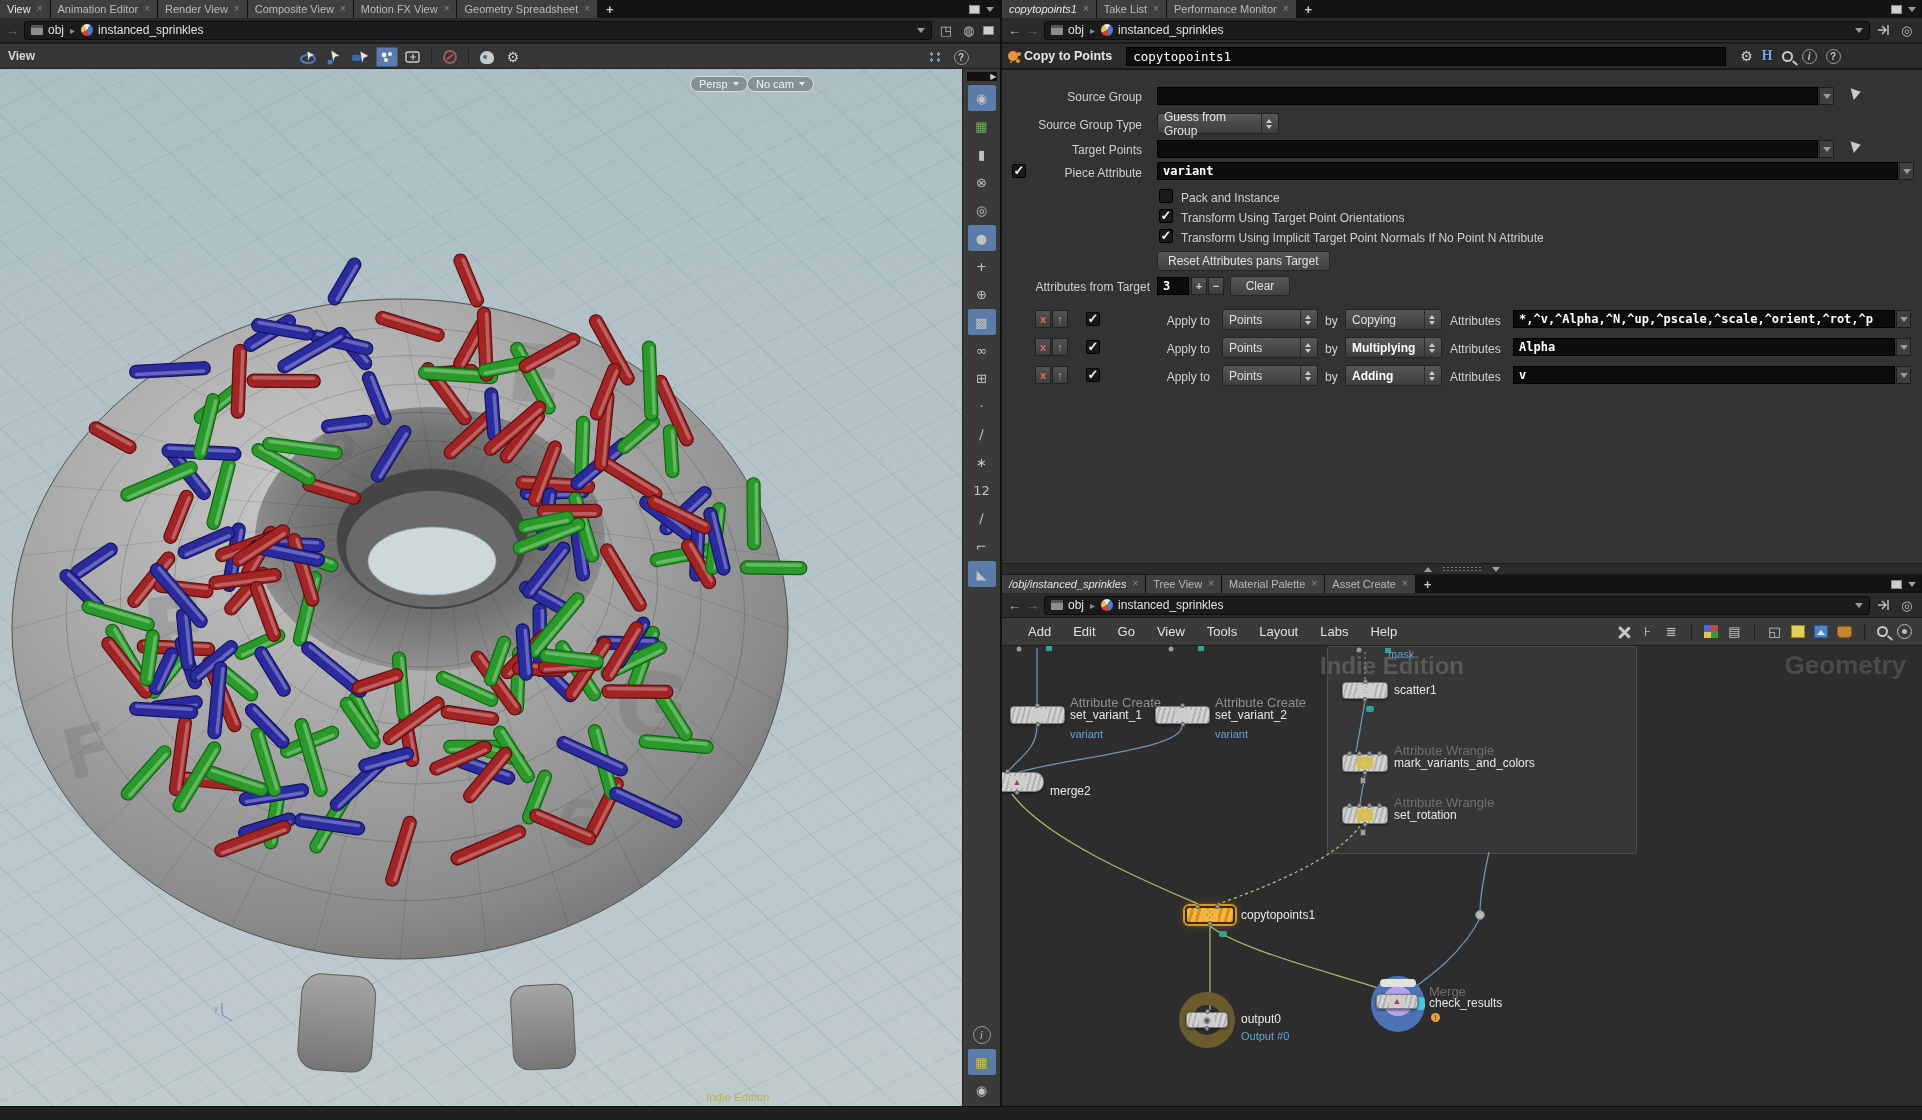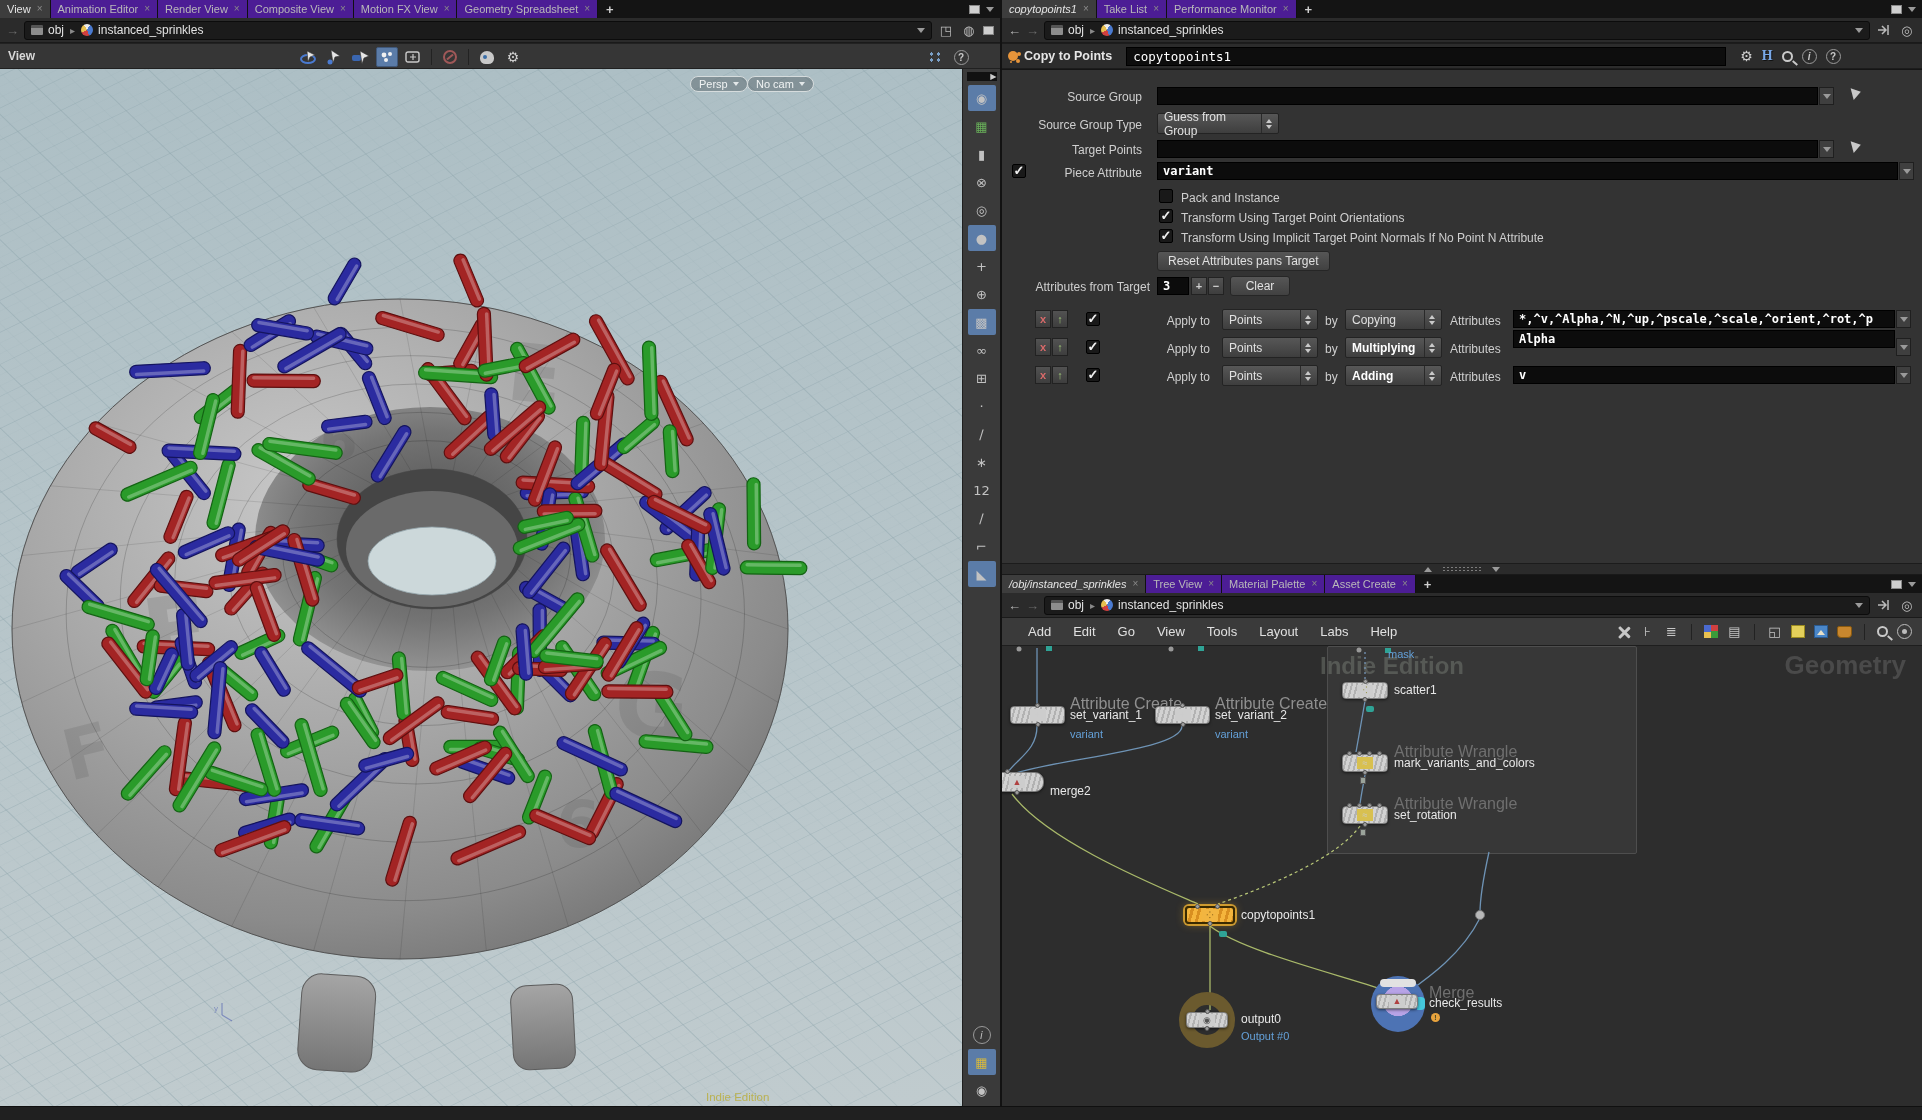--- a/index.html
+++ b/index.html
@@ -2,21 +2,21 @@
 <html><head>
 <meta charset="utf-8">
 <style>
   *{box-sizing:border-box;margin:0;padding:0}
   html,body{width:1922px;height:1120px;overflow:hidden}
   body{position:relative;background:#1d1d1d;font-family:"Liberation Sans",sans-serif;color:#ccc;font-size:12px}
 
   
   .pane{position:absolute;overflow:hidden}
   .tabbar{position:absolute;left:0;right:0;top:0;height:18px;background:#141414;display:flex;align-items:stretch}
-  .tab{display:flex;align-items:center;gap:6px;padding:0 7px;background:#4c1d95;border-right:1px solid #101010;color:#b9b9b9;font-size:11px;white-space:nowrap}
+  .tab{display:flex;align-items:center;gap:6px;padding:0 7px;background:#404040;border-right:1px solid #101010;color:#b9b9b9;font-size:11px;white-space:nowrap}
   .tab.active{background:#3d3d3d;color:#e4e4e4}
   .tab.italic .tab-label{font-style:italic}
   .tab-close{color:#8a8a8a;font-size:10px;line-height:1}
   .tab-add{display:flex;align-items:center;padding:0 8px;color:#cfcfcf;font-size:13px;font-weight:bold}
   .tabbar-right{margin-left:auto;display:flex;align-items:center;gap:6px;padding:0 6px}
   .paneicon-sq{width:11px;height:9px;background:#cfcfcf;border:1px solid #888}
   .tri-d{width:0;height:0;border-left:4px solid transparent;border-right:4px solid transparent;border-top:5px solid #9a9a9a}
   .tri-u{width:0;height:0;border-left:4px solid transparent;border-right:4px solid transparent;border-bottom:5px solid #9a9a9a}
 
   .pathbar{position:absolute;left:0;right:0;top:18px;height:25px;background:#2b2b2b;display:flex;align-items:center;gap:5px;padding:0 6px;border-bottom:1px solid #1a1a1a}
@@ -118,21 +118,21 @@
   .netbox{position:absolute;left:325px;top:0;width:310px;height:208px;background:rgba(150,150,150,.10);border:1px solid #4e4e4e;border-radius:2px}
 
   .ng{position:absolute}
   .ntile{position:absolute;left:0;top:0;height:18px;border-radius:4px;background:repeating-linear-gradient(105deg,#d2d2d2 0 3px,#b2b2b2 3px 5px);border:1px solid #7d7d7d;box-shadow:0 1px 3px rgba(0,0,0,.55)}
   .nicon{position:absolute;left:50%;top:50%;transform:translate(-50%,-50%);width:16px;height:12px;background:#cdcdcd;display:flex;align-items:center;justify-content:center;font-size:9px;line-height:1}
   .ntile.sel{background:repeating-linear-gradient(105deg,#f4b53c 0 4px,#d econ 0 0);background:repeating-linear-gradient(105deg,#f4b53c 0 4px,#d88f20 4px 7px);border:2px solid #3a2a00;box-shadow:0 0 0 2px rgba(247,183,49,.75),0 0 10px rgba(247,183,49,.45)}
   .ntile.sel .nicon{background:#f2b540}
   .pin-t,.pin-b{position:absolute;width:5px;height:5px;border-radius:50%;background:#9f9f9f;border:1px solid #555}
   .pin-t{top:-4px}.pin-b{bottom:-4px;left:50%;transform:translateX(-50%)}
   .nname{position:absolute;color:#e8e8e8;font-size:12px;white-space:nowrap}
-  .ntype{position:absolute;color:#8f8f8f;font-size:16px;white-space:nowrap}
+  .ntype{position:absolute;color:#8f8f8f;font-size:13px;white-space:nowrap}
   .ntype.dim{color:#6f6f6f}
   .ntag{position:absolute;color:#64a0d8;font-size:11px;white-space:nowrap}
   .cdot{position:absolute;width:8px;height:6px;border-radius:2px;background:#2fa396}
   .wbadge{position:absolute;width:9px;height:9px;border-radius:50%;background:#e8a33d;color:#442;font-size:7px;font-weight:bold;display:flex;align-items:center;justify-content:center}
   .nbadge{position:absolute;width:6px;height:7px;background:#9aa39a;border:1px solid #555}
   .mark-dot{position:absolute;width:5px;height:5px;border-radius:50%;background:#9a9a9a;border:1px solid #5a5a5a}
 
   .ring0{position:absolute;width:56px;height:56px;border-radius:50%;border:13px solid #6b5a2e;background:transparent}
   .chk-ell{position:absolute;width:54px;height:56px;border-radius:50%;background:radial-gradient(circle at 50% 45%,#b7a3e6 0 36%,#4d73b4 37% 100%)}
   .chk-cap{position:absolute;width:36px;height:8px;border-radius:4px;background:#e2e2e2}
@@ -1712,21 +1712,21 @@
       </div>
     <span class="plabel" style="left:323px;top:272px;text-align:left">by</span>
     <div class="dropdown" style="left:343px;top:267px;width:97px;font-weight:bold;color:#fff">
         <span>Multiplying</span>
         <span class="spin">
           <span class="tri-u"></span>
           <span class="tri-d"></span>
         </span>
       </div>
     <span class="plabel" style="left:448px;top:272px;text-align:left">Attributes</span>
-    <div class="pinput" style="left:511px;top:260px;width:382px">Alpha</div>
+    <div class="pinput" style="left:511px;top:268px;width:382px">Alpha</div>
     <div class="ddbox" style="left:894px;top:268px">
         <span class="tri-d"></span>
       </div>
 
     <div class="mini-btn del" style="left:33px;top:296px">x</div>
     <div class="mini-btn ins" style="left:50px;top:296px">↑</div>
     <span class="chk" style="left:84px;top:298px">✓</span>
     <span class="plabel" style="right:712px;top:300px">Apply to</span>
     <div class="dropdown" style="left:220px;top:295px;width:96px">
         <span>Points</span>

